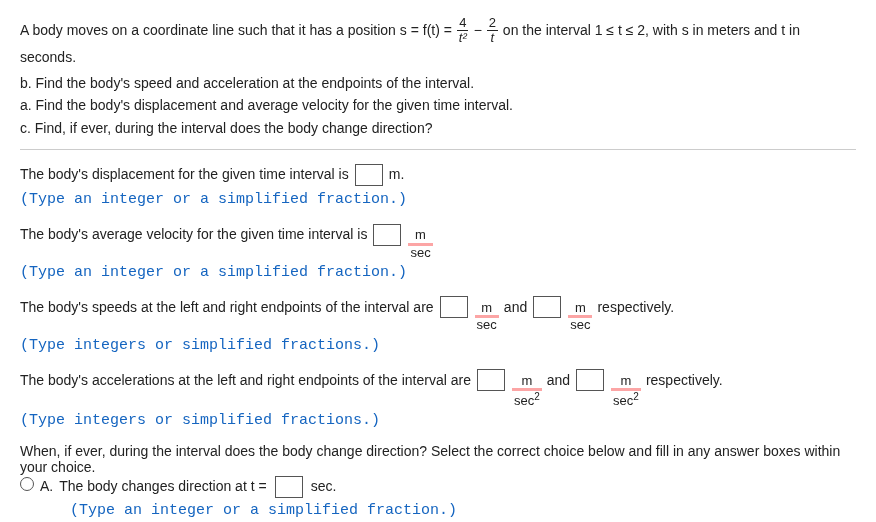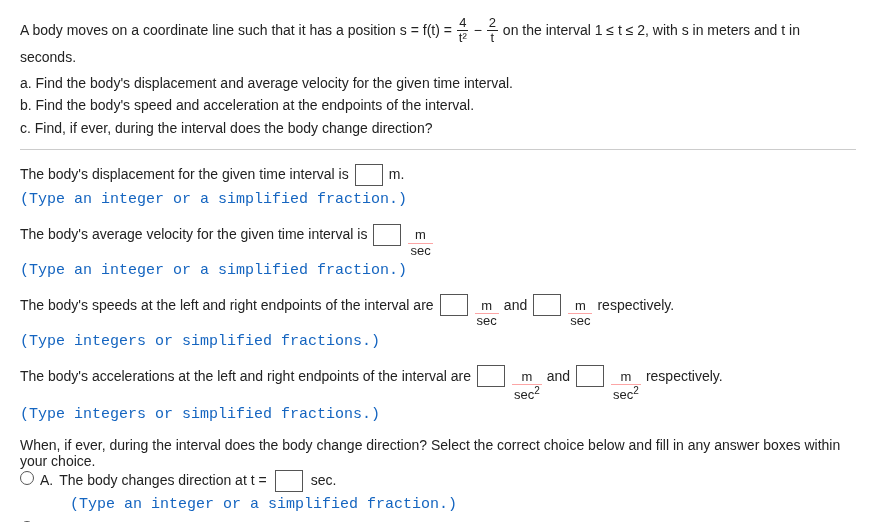--- a/index.html
+++ b/index.html
@@ -32,20 +32,21 @@
       margin: 0 1px;
     }
     .fraction .numerator {
       border-bottom: 1px solid #222;
       padding: 0 2px;
       text-align: center;
     }
     .fraction .denominator {
       padding: 0 2px;
       text-align: center;
+      font-style: italic;
     }
     hr {
       border: none;
       border-top: 1px solid #ccc;
       margin: 10px 0 12px 0;
     }
     .section {
       margin-bottom: 14px;
     }
     .question-line {
@@ -77,21 +78,21 @@
       vertical-align: middle;
       font-size: 13px;
       line-height: 1.1;
       margin: 0 1px;
     }
     .unit-fraction .u-num {
       padding: 0 2px;
       text-align: center;
     }
     .unit-fraction .u-den {
-      border-top: 1px solid #fca5a5;
+      border-top: 3px solid #fca5a5;
       padding: 0 2px;
       text-align: left;
     }
     .radio-option {
       display: flex;
       align-items: baseline;
       gap: 6px;
       margin-bottom: 4px;
     }
     .radio-circle {
@@ -118,22 +119,22 @@
       <span class="denominator">t²</span>
     </span>
     <span>−</span>
     <span class="fraction">
       <span class="numerator">2</span>
       <span class="denominator">t</span>
     </span>
     <span>on the interval 1 ≤ t ≤ 2, with s in meters and t in seconds.</span>
   </div>
   <div class="sub-lines">
+    <div>b. Find the body's speed and acceleration at the endpoints of the interval.</div>
     <div>a. Find the body's displacement and average velocity for the given time interval.</div>
-    <div>b. Find the body's speed and acceleration at the endpoints of the interval.</div>
     <div>c. Find, if ever, during the interval does the body change direction?</div>
   </div>
 </div>
 
 <hr>
 
 <div class="section">
   <div class="question-line">
     <span>The body's displacement for the given time interval is</span>
     <input class="answer-box" type="text" style="">

